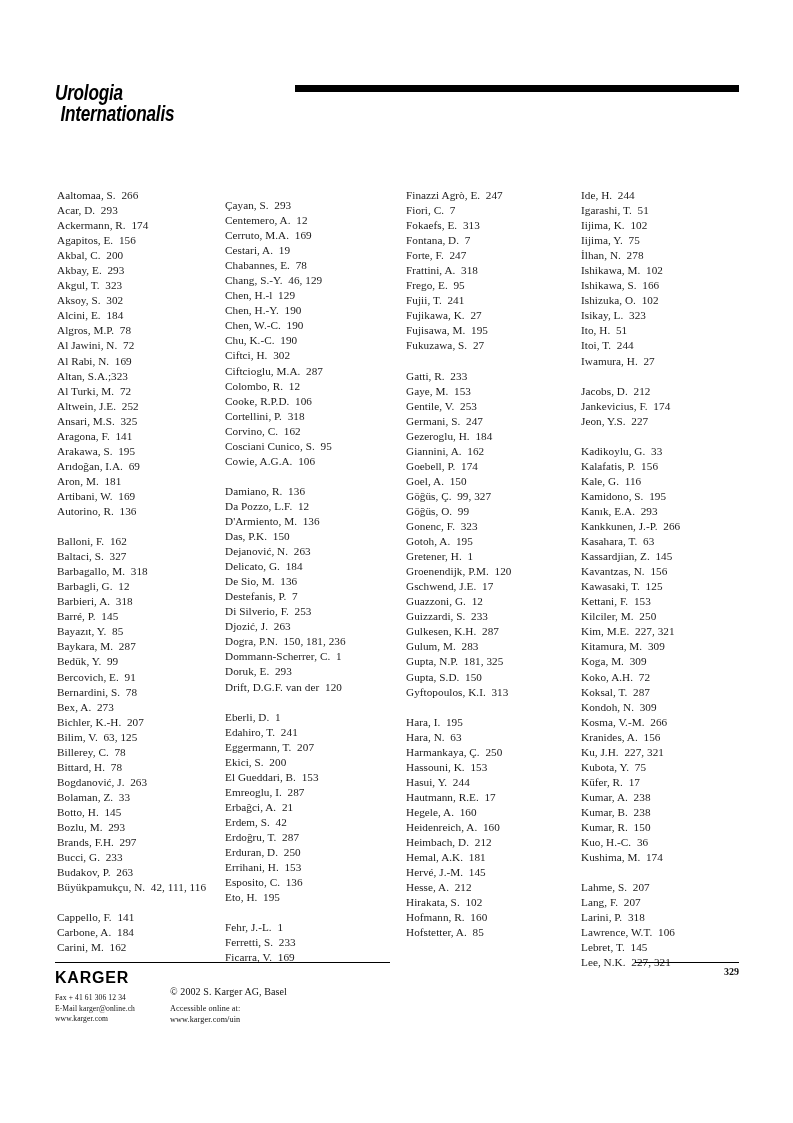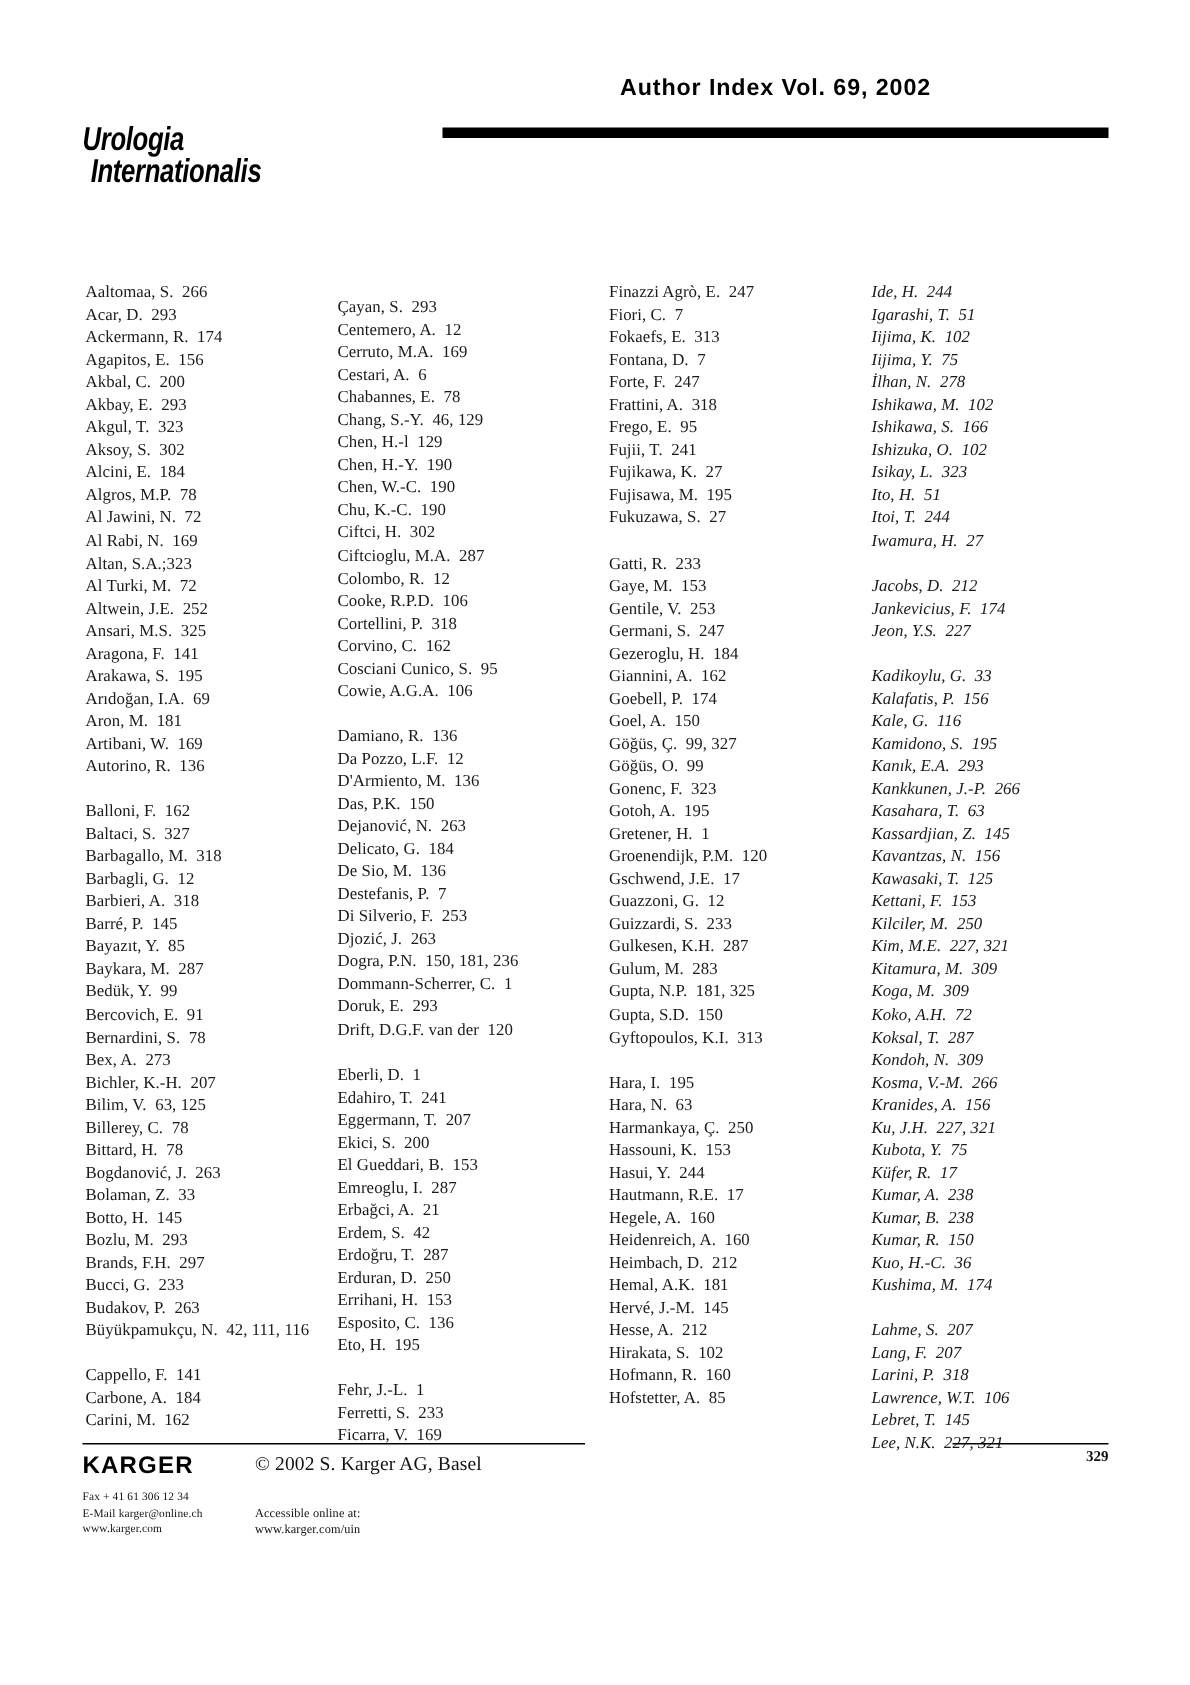--- a/index.html
+++ b/index.html
@@ -82,21 +82,21 @@
     height: 760px;
   }
   .index-column {
     position: absolute;
     top: 0;
     width: 172px;
   }
   .index-column.col-0 { left: 57px; }
   .index-column.col-1 { left: 225px; margin-top: 10px; }
   .index-column.col-2 { left: 406px; }
-  .index-column.col-3 { left: 581px; font-style: italic; }
+  .index-column.col-3 { left: 581px; }
 
   .index-entry {
     font-size: 11.2px;
     line-height: 15.05px;
     white-space: pre-wrap;
     letter-spacing: 0.05px;
     color: #1a1a1a;
     text-indent: 0;
     padding-left: 16px;
     text-indent: -16px;
@@ -144,22 +144,22 @@
     left: 55px;
     top: 31px;
     font-size: 7.6px;
     line-height: 10.5px;
     color: #111;
     letter-spacing: 0.1px;
   }
   #copyright-line {
     position: absolute;
     left: 170px;
-    top: 6px;
-    font-size: 13px;
+    top: 24px;
+    font-size: 10px;
     color: #111;
     letter-spacing: 0.1px;
   }
   #online-access {
     position: absolute;
     left: 170px;
     top: 41px;
     font-size: 8.2px;
     line-height: 11px;
     color: #111;
@@ -179,21 +179,20 @@
 </head>
 <body>
 
 <div id="page">
 
   <div id="header">
     <div id="journal-logo">
       <span class="logo-line1">Urologia</span>
       <span class="logo-line2">Internationalis</span>
     </div>
-    <div id="page-title">Author Index Vol. 69, 2002</div>
     <div id="header-rule"></div>
   </div>
 
   <div id="index-columns">
       <div class="index-column col-0">
         <div class="index-entry">Aaltomaa, S.  266</div>
         <div class="index-entry">Acar, D.  293</div>
         <div class="index-entry">Ackermann, R.  174</div>
         <div class="index-entry">Agapitos, E.  156</div>
         <div class="index-entry">Akbal, C.  200</div>
@@ -241,21 +240,21 @@
         <div class="index-entry">Büyükpamukçu, N.  42, 111, 116</div>
         <div class="index-gap"></div>
         <div class="index-entry">Cappello, F.  141</div>
         <div class="index-entry">Carbone, A.  184</div>
         <div class="index-entry">Carini, M.  162</div>
       </div>
       <div class="index-column col-1">
         <div class="index-entry">Çayan, S.  293</div>
         <div class="index-entry">Centemero, A.  12</div>
         <div class="index-entry">Cerruto, M.A.  169</div>
-        <div class="index-entry">Cestari, A.  6</div>
+        <div class="index-entry">Cestari, A.  19</div>
         <div class="index-entry">Chabannes, E.  78</div>
         <div class="index-entry">Chang, S.-Y.  46, 129</div>
         <div class="index-entry">Chen, H.-l  129</div>
         <div class="index-entry">Chen, H.-Y.  190</div>
         <div class="index-entry">Chen, W.-C.  190</div>
         <div class="index-entry">Chu, K.-C.  190</div>
         <div class="index-entry">Ciftci, H.  302</div>
         <div class="index-entry">Ciftcioglu, M.A.  287</div>
         <div class="index-entry">Colombo, R.  12</div>
         <div class="index-entry">Cooke, R.P.D.  106</div>

